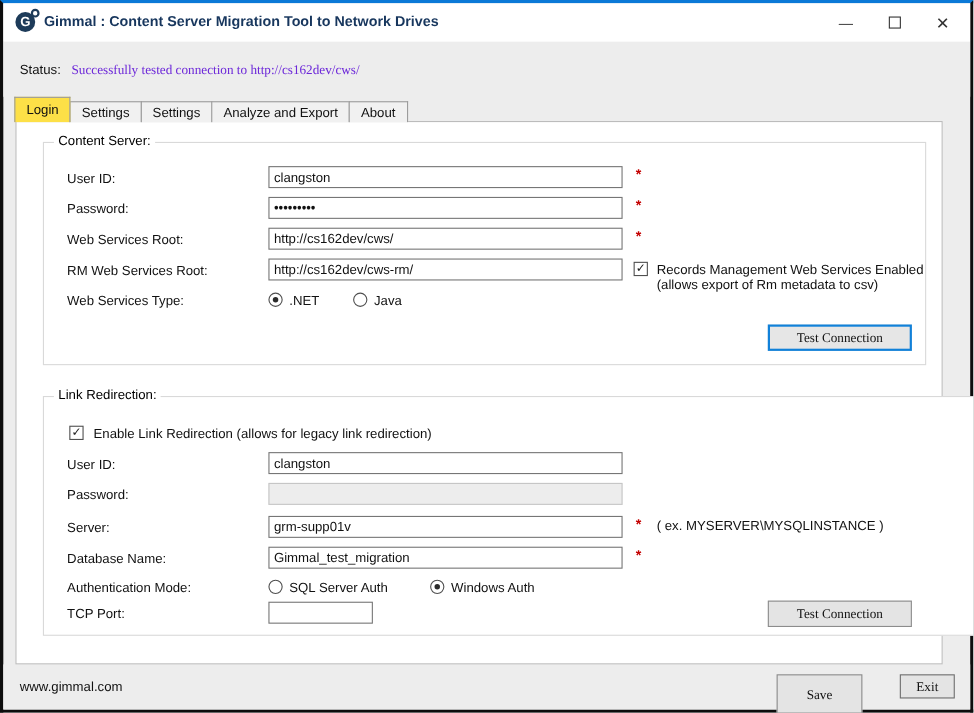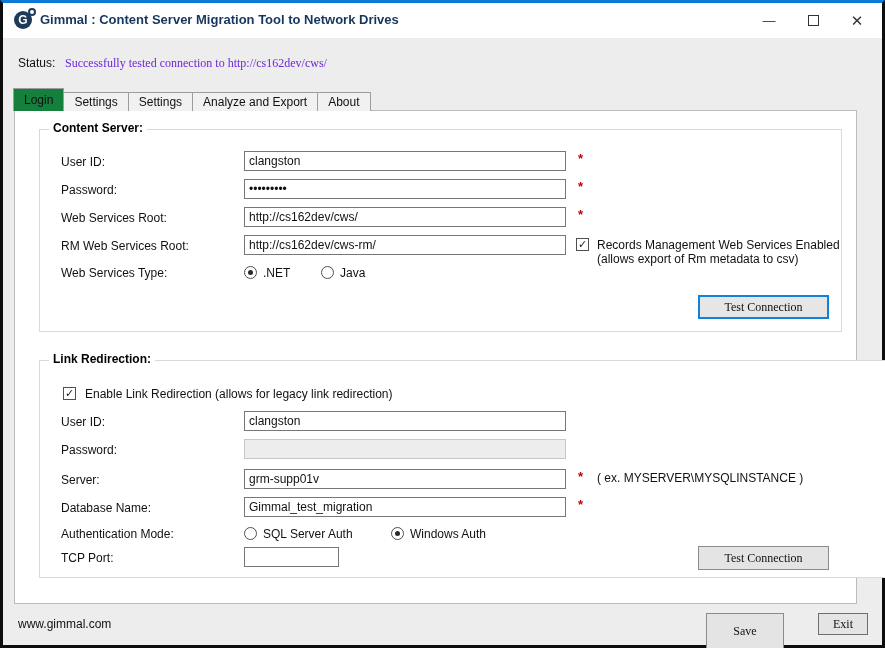--- a/index.html
+++ b/index.html
@@ -32,32 +32,32 @@
   .statusbar { position:absolute; left:0; top:35px; width:100%; height:50px; background:#ededed; }
   .status-label { position:absolute; left:15px; top:18px; font-size:12px; color:#111; }
   .status-value { position:absolute; left:62px; top:18px; font-size:12px; color:#6d28d9; white-space:nowrap;font-family:Liberation Serif, serif; }
 
   
   .tabstrip { position:absolute; left:10px; top:85px; height:23px; display:flex; align-items:flex-end; z-index:3; }
   .tab {
     height:19px; line-height:18px; padding:0 10px; font-size:12px; color:#111;
     background:#f1f1f1; border:1px solid #9c9c9c; border-bottom:none; margin-right:-1px; cursor:default; white-space:nowrap;
   }
-  .tab.active { height:23px; line-height:22px; background:#15803d; z-index:4; position:relative; }
+  .tab.active { height:23px; line-height:22px; background:#fde047; z-index:4; position:relative; }
 
   
   .tabpage {
     position:absolute; left:11px; top:107px; width:843px; height:494px;
     background:#fff; border:1px solid #bcbcbc; z-index:2;
   }
 
   .groupbox { position:absolute; border:1px solid #d9d9d9; background:#fff; }
   .groupbox .gb-title {
     position:absolute; left:9px; top:-9px; background:#fff; padding:0 4px;
-    font-size:12px; font-weight:700; color:#000; white-space:nowrap;
+    font-size:12px; font-weight:400; color:#000; white-space:nowrap;
   }
   .gb1 { left:24px; top:18px; width:803px; height:203px; }
   .gb2 { left:24px; top:249px; width:885px; height:218px;text-align:right; }
 
   .fld-label { position:absolute; font-size:12px; color:#111; white-space:nowrap; }
   .tbx {
     position:absolute; width:322px; height:20px; border:1px solid #767676; background:#fff;
     font-family:"Liberation Sans", sans-serif; font-size:12px; color:#111; padding:1px 4px;
   }
   .tbx:disabled { background:#ededed; border-color:#c6c6c6; }

